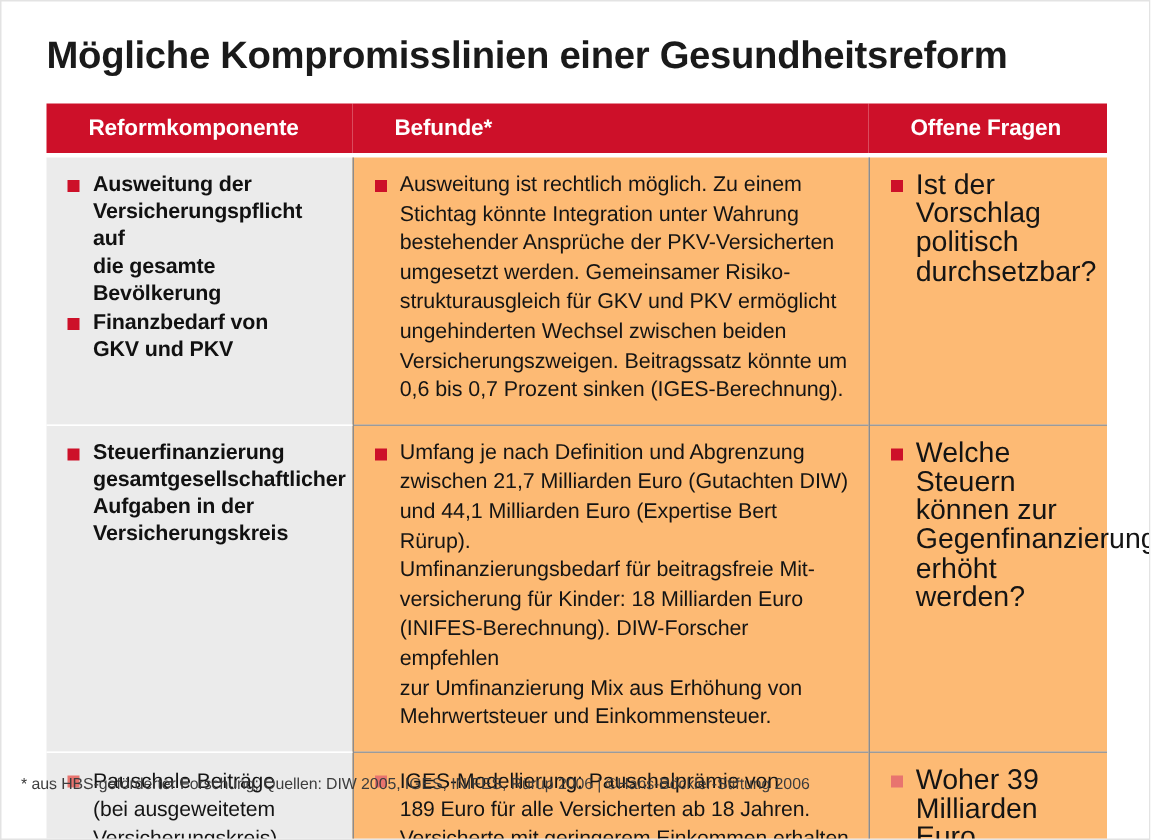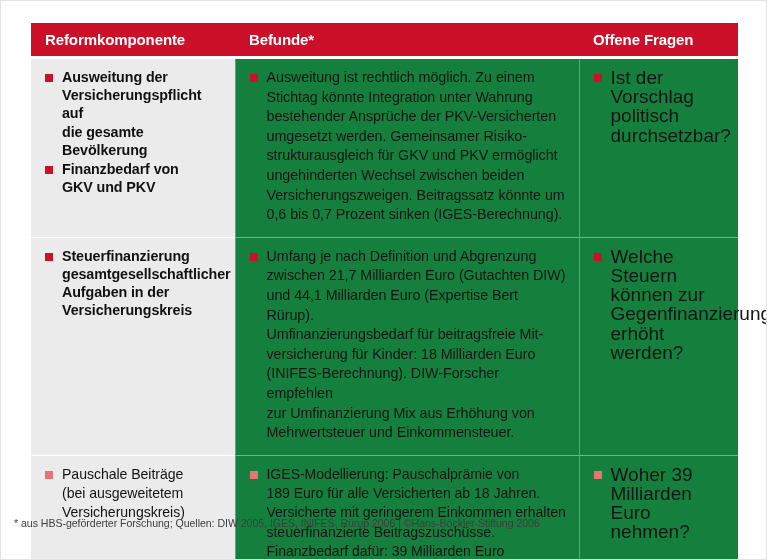--- a/index.html
+++ b/index.html
@@ -48,41 +48,41 @@
   .tbl col.c1 { width: 204px; }
   .tbl col.c2 { width: 344px; }
   .tbl col.c3 { width: 159px; }
 
   .hdr th {
     background: #cd1029;
     color: #ffffff;
     font-size: 15px;
     font-weight: bold;
     text-align: left;
-    padding: 4px 10px 5px 14px;
+    padding: 4px 10px 5px 28px;
     height: 24px;
     vertical-align: middle;
     border: 0;
     letter-spacing: -0.1px;
   }
   .hdr th.right {
     padding-right: 12px;
   }
 
   .spacer-row td {
     height: 3px;
     padding: 0;
     background: #ffffff;
   }
 
   .tbl td.cell {
     vertical-align: top;
     padding: 9px 12px 12px 14px;
     border-top: 1px solid #9b9b9b;
-    background: #15803d;
+    background: #fdba74;
   }
   .tbl tr.first-body td.cell {
     border-top: none;
     margin-left: 44px;
   }
   .tbl td.cell.c1cell {
     background: #ebebeb;
     border-right: 1px solid #8c8c8c;
   }
   .tbl td.cell.c2cell {
@@ -162,20 +162,21 @@
     white-space: nowrap;
   }
 </style>
 </head>
 <body>
 
 <div class="page">
 
   <div class="inner">
 
+    <h1 class="title">Mögliche Kompromisslinien einer Gesundheitsreform</h1>
 
     <table class="tbl">
       <colgroup>
         <col class="c1">
           <col class="c2">
           <col class="c3">
       </colgroup>
 
       <tbody>
           <tr class="hdr">

